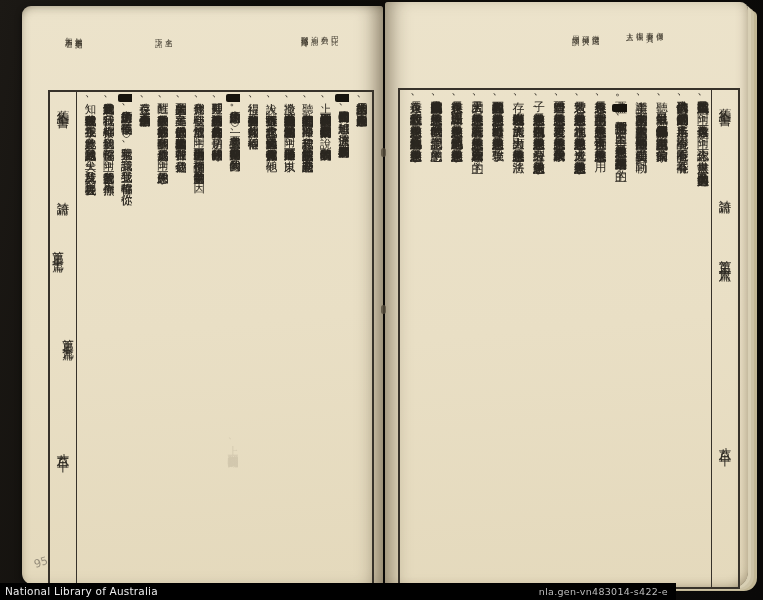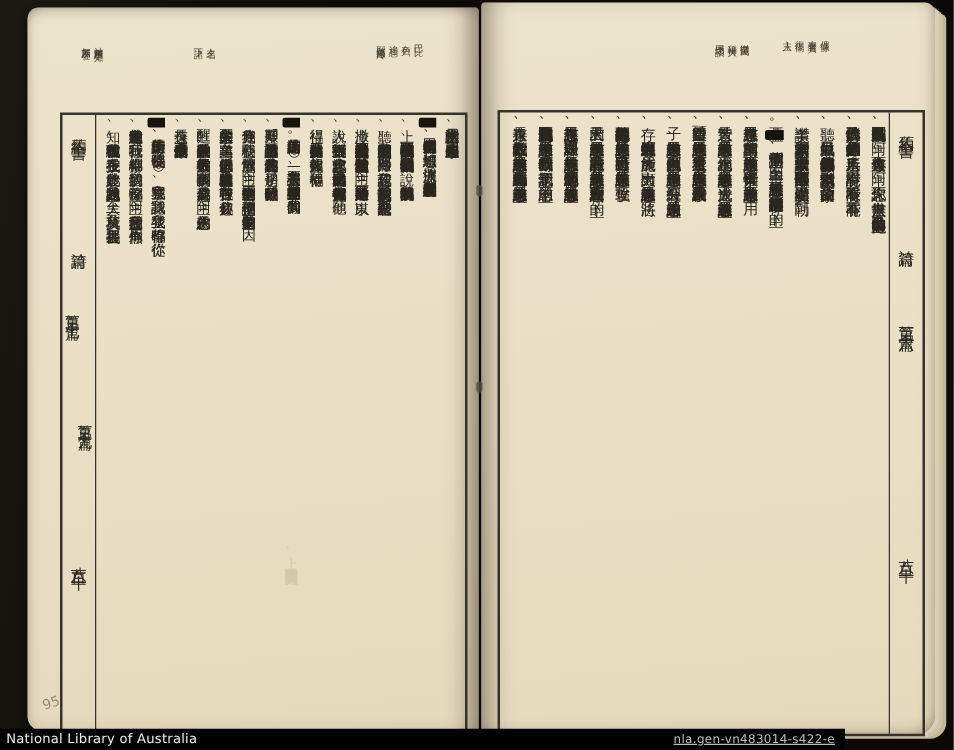--- a/index.html
+++ b/index.html
@@ -65,21 +65,21 @@
   .notes-l .note:nth-child(2){left:130px;top:26px;height:55px;}
   .notes-l .note:nth-child(3){left:40px;top:25px;height:62px;}
 
   
   .bleed{position:absolute;writing-mode:vertical-rl;text-orientation:upright;
     font-size:11px;color:#6f6452;opacity:.16;filter:blur(.6px);overflow:hidden;line-height:1;}
 
   
   .footer{position:absolute;left:0;bottom:0;width:676px;height:17px;background:#000;}
   .footer .lib{position:absolute;left:5px;top:2px;font-size:10.5px;color:#ececec;letter-spacing:.2px;}
-  .footer .id{position:absolute;right:8px;top:3px;font-size:9.5px;color:#bdbdbd;letter-spacing:.3px;text-decoration:underline;}
+  .footer .id{position:absolute;right:8px;top:3px;font-size:9.5px;color:#bdbdbd;letter-spacing:.3px;}
 
   .pencil{position:absolute;left:34px;top:556px;font-size:11px;color:#80796a;transform:rotate(-18deg);opacity:.8;}
 </style>
 </head>
 <body>
 
 <div class="stage">
 
   <div class="page page-left">
     <div class="notes-l">

